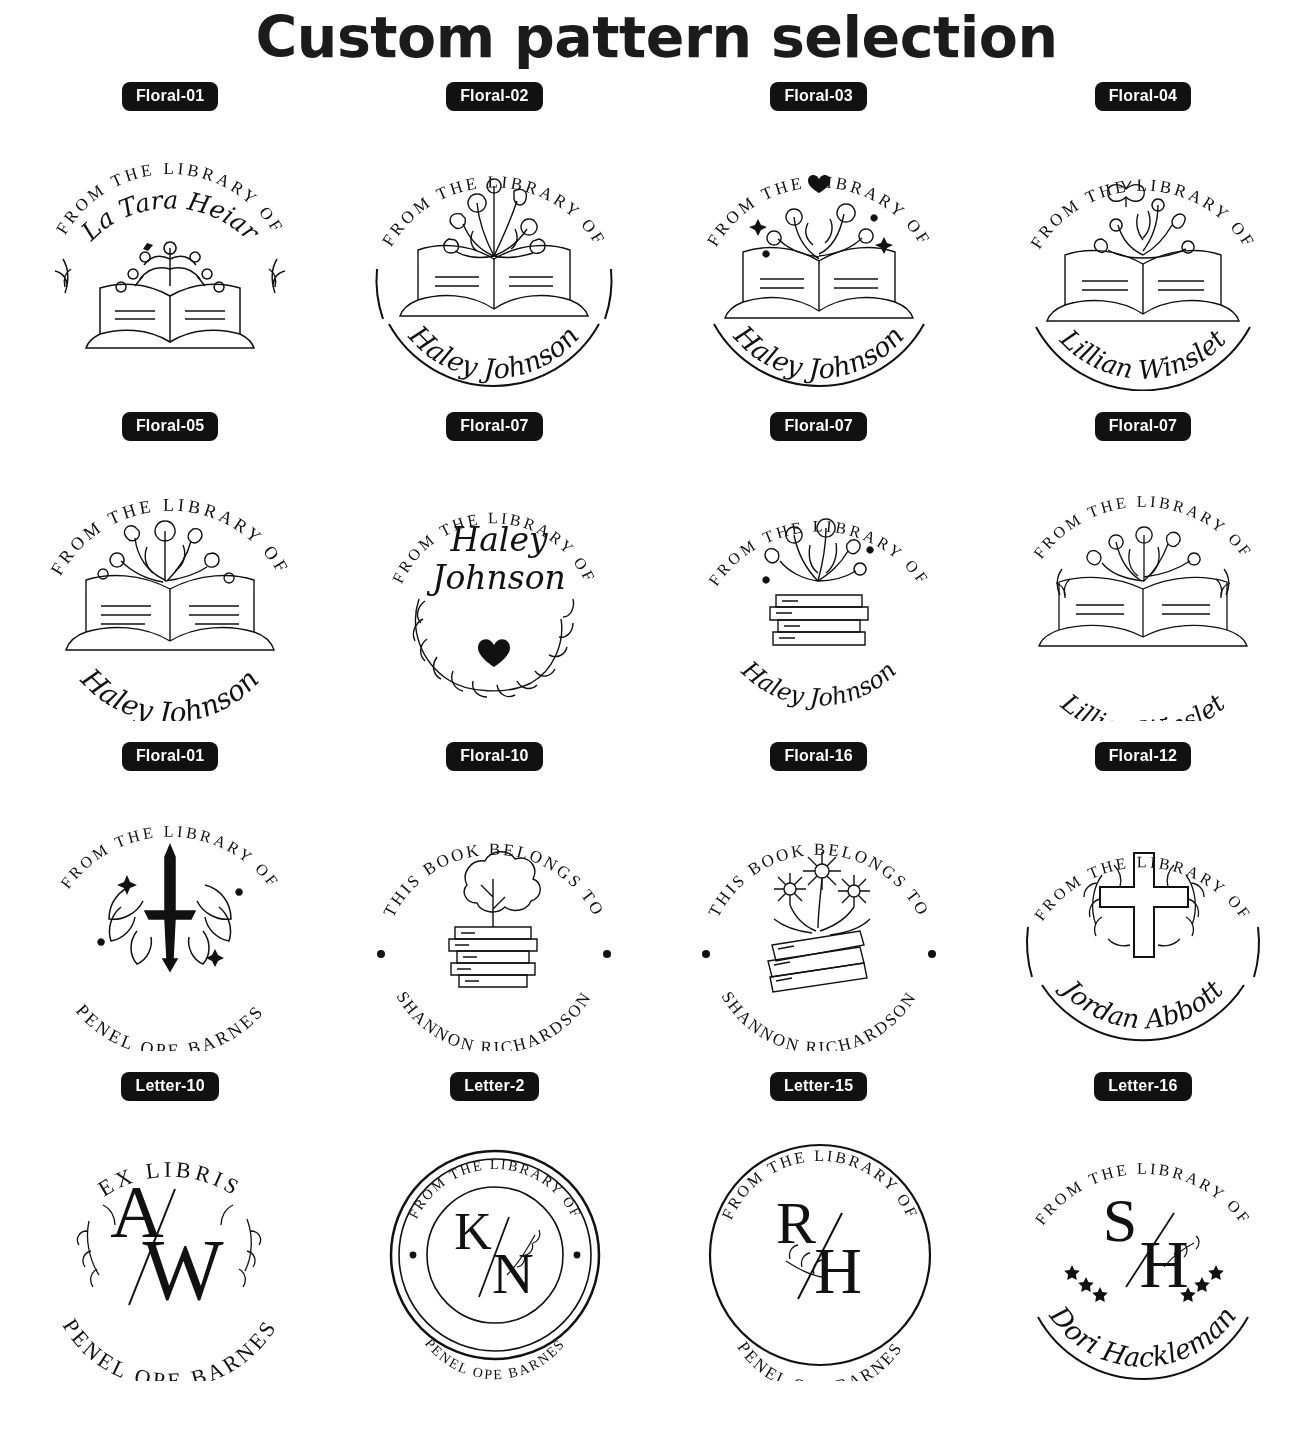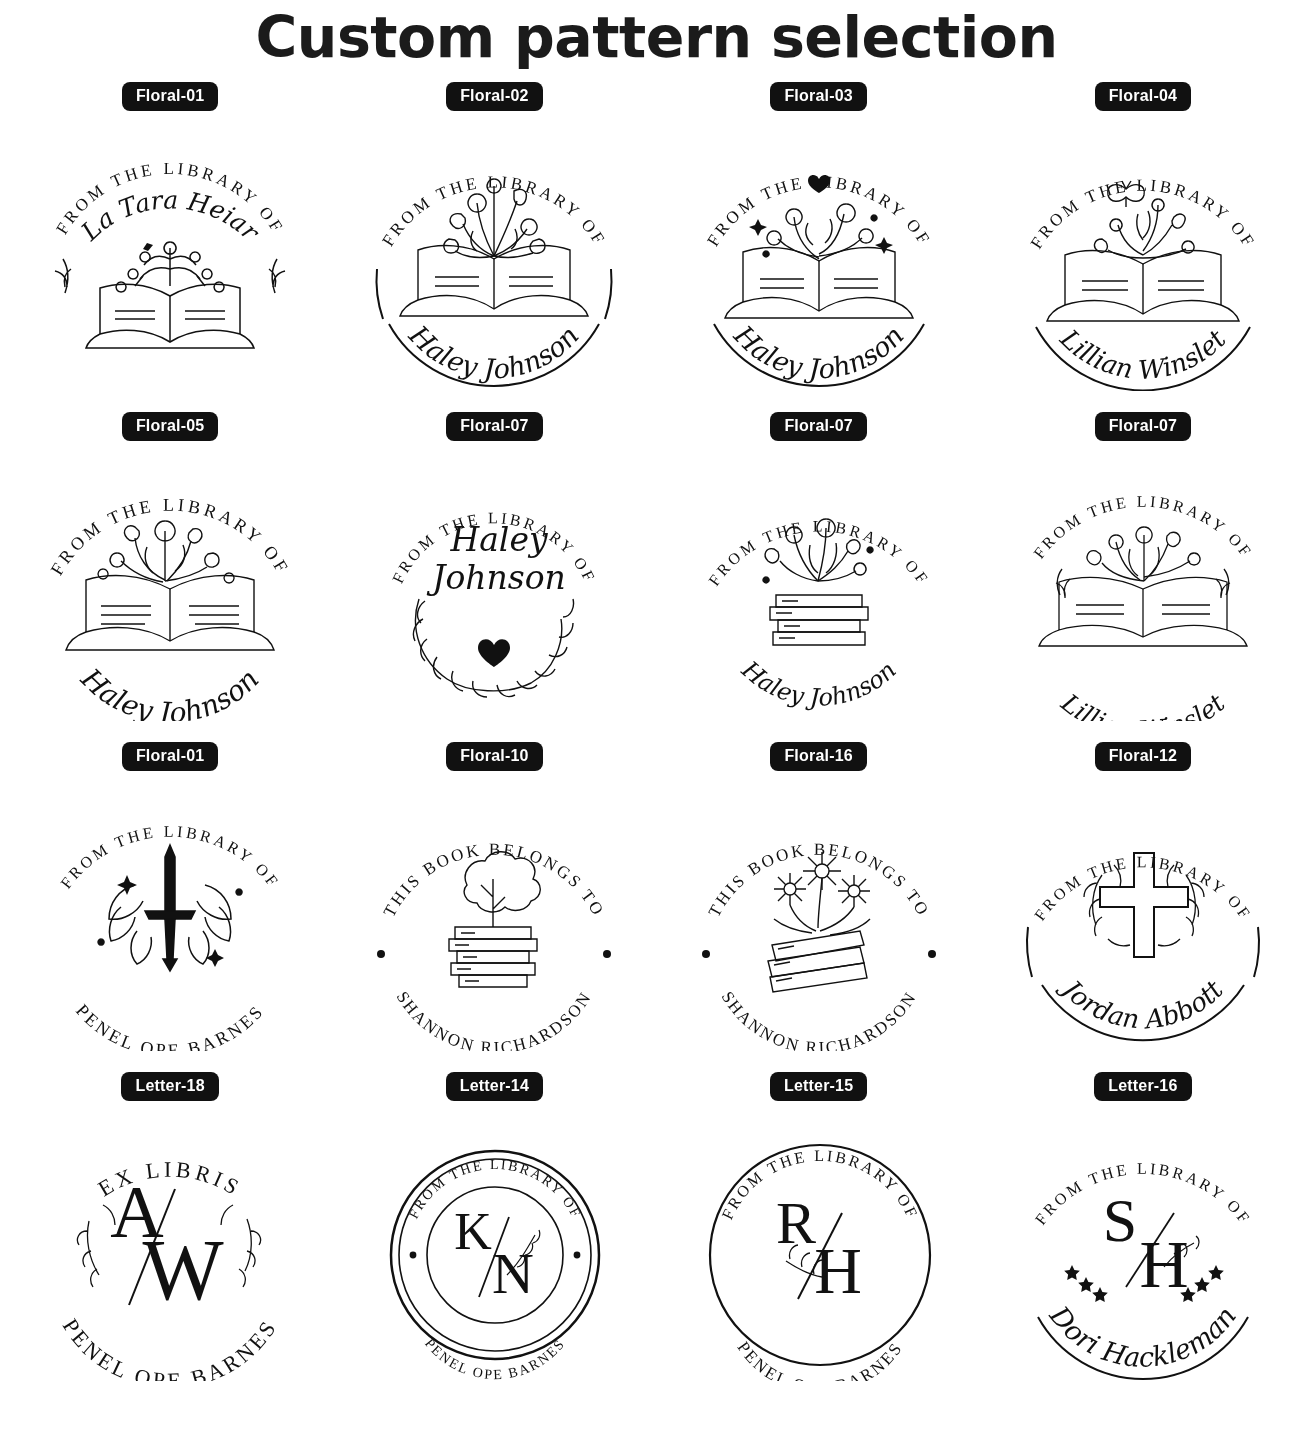--- a/index.html
+++ b/index.html
@@ -465,21 +465,21 @@
             <path d="M104,96 c-10,14 -12,34 -6,50 M100,104 c-8,0 -14,6 -14,14 M102,120 c-8,2 -12,10 -10,18 M104,138 c-7,4 -9,12 -6,19"></path>
             <path d="M188,96 c10,14 12,34 6,50 M192,104 c8,0 14,6 14,14 M190,120 c8,2 12,10 10,18 M188,138 c7,4 9,12 6,19"></path>
             <path d="M116,86 c6,6 8,14 6,22 M176,86 c-6,6 -8,14 -6,22"></path>
             <path d="M110,160 c6,6 14,8 22,6 M182,160 c-6,6 -14,8 -22,6"></path>
           </g>
         </svg>
       </div>
     </div>
 
     <div class="cell">
-      <div class="badge">Letter-18</div>
+      <div class="badge">Letter-10</div>
       <div class="stamp">
         <svg viewBox="0 0 290 272" xmlns="http://www.w3.org/2000/svg">
           <defs>
             <path id="a13top" d="M34,150 A116,116 0 0 1 256,150" fill="none"></path>
             <path id="a13bot" d="M24,182 A124,124 0 0 0 266,182" fill="none"></path>
           </defs>
           <text class="arc-text" font-size="22" letter-spacing="4" fill="#111">
             <textPath href="#a13top" startOffset="50%" text-anchor="middle">EX LIBRIS</textPath>
           </text>
           <text class="arc-text" font-size="22" letter-spacing="3.4" fill="#111">
@@ -491,21 +491,21 @@
           <g fill="none" stroke="#111" stroke-width="1.3">
             <path d="M64,112 c-4,18 0,38 10,54 M62,122 c-8,0 -12,8 -8,14 M66,142 c-8,2 -10,10 -6,16 M72,160 c-7,4 -8,12 -4,18"></path>
             <path d="M222,110 c6,16 6,36 -2,52 M226,122 c8,0 12,8 8,14 M222,142 c8,2 10,10 6,16 M214,160 c7,4 8,12 4,18"></path>
             <path d="M78,96 c8,4 12,12 12,20 M208,96 c-8,4 -12,12 -12,20"></path>
           </g>
         </svg>
       </div>
     </div>
 
     <div class="cell">
-      <div class="badge">Letter-14</div>
+      <div class="badge">Letter-2</div>
       <div class="stamp">
         <svg viewBox="0 0 290 272" xmlns="http://www.w3.org/2000/svg">
           <defs>
             <path id="a14top" d="M60,146 A86,86 0 0 1 232,146" fill="none"></path>
             <path id="a14bot" d="M58,182 A88,88 0 0 0 234,182" fill="none"></path>
           </defs>
           <circle cx="146" cy="146" r="104" fill="none" stroke="#111" stroke-width="2.5"></circle>
           <circle cx="146" cy="146" r="96" fill="none" stroke="#111" stroke-width="1.6"></circle>
           <circle cx="146" cy="146" r="68" fill="none" stroke="#111" stroke-width="1.6"></circle>
           <text class="arc-text" font-size="14" letter-spacing="2.2" fill="#111">

